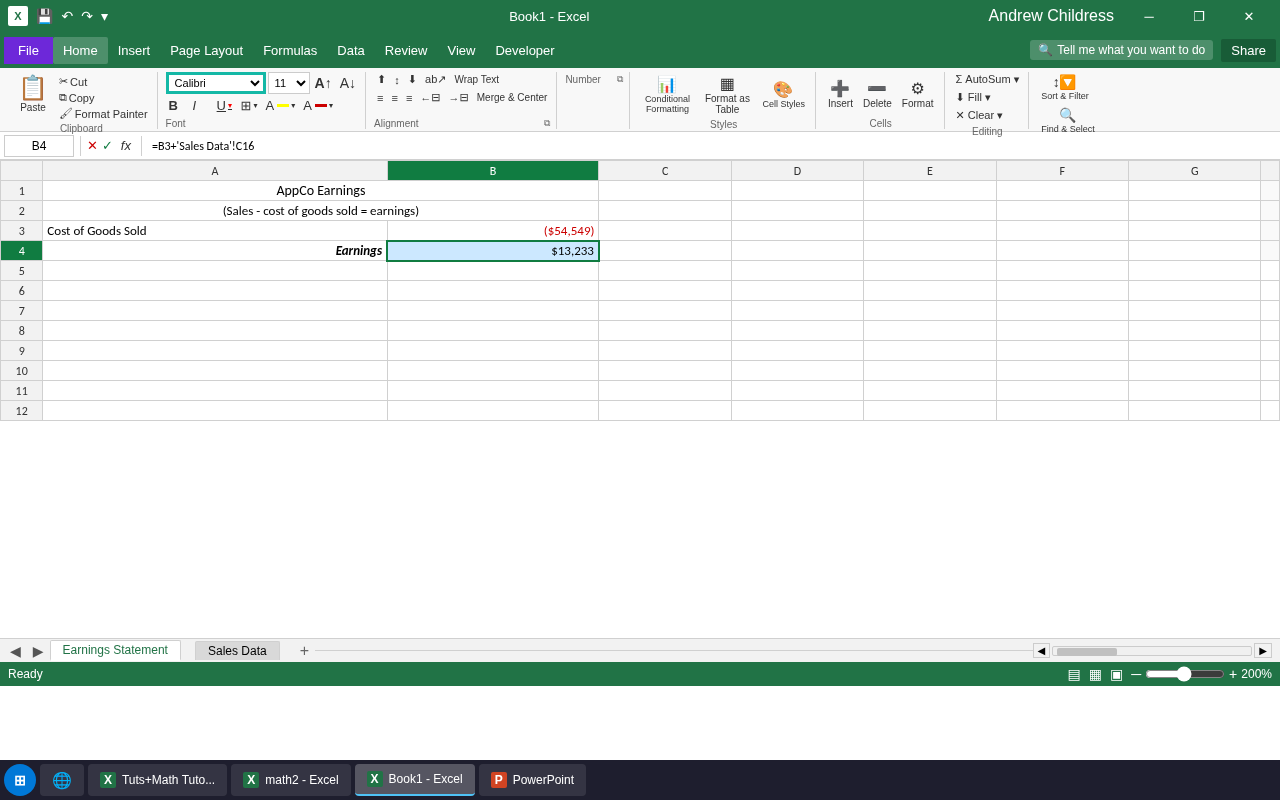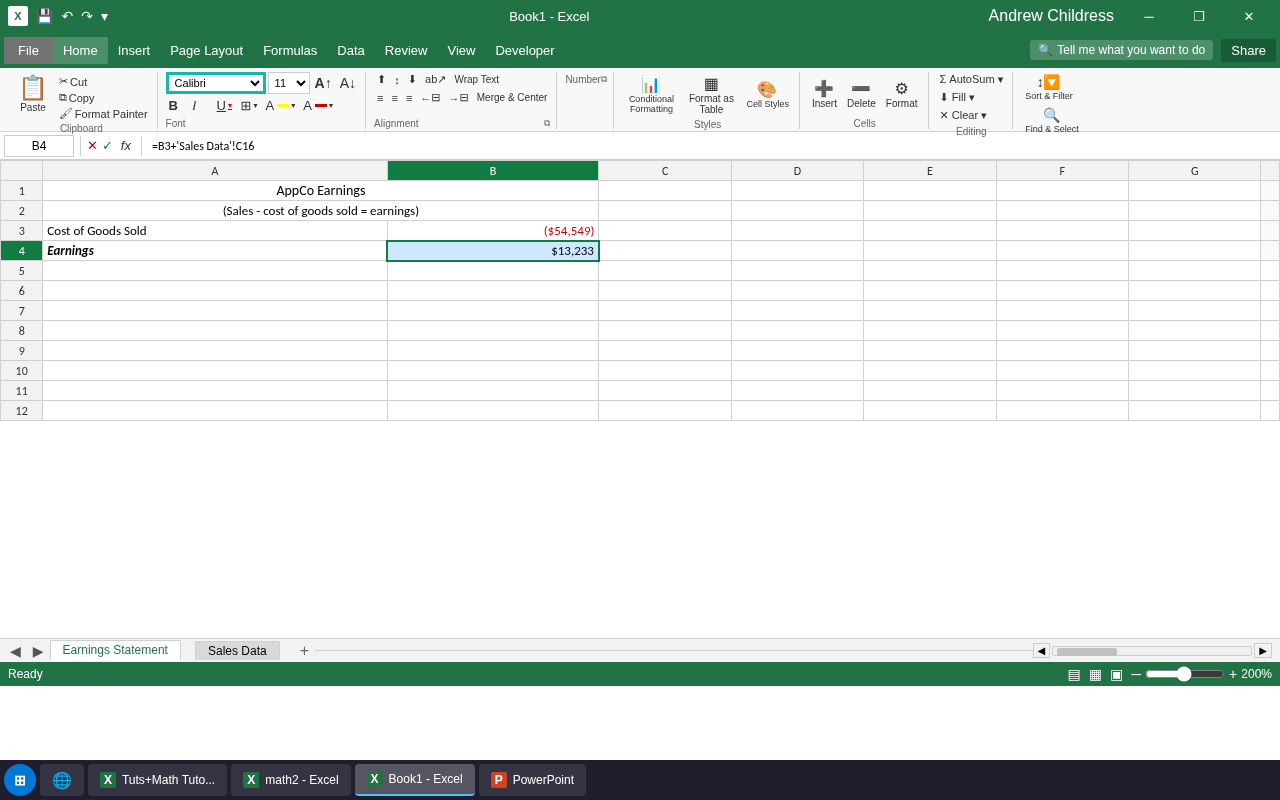--- a/index.html
+++ b/index.html
@@ -30,21 +30,21 @@
       padding: 0 4px;
     }
     .menu-item {
       color: white;
       padding: 6px 10px;
       cursor: pointer;
       font-size: 13px;
       border-radius: 2px;
     }
     .menu-item:hover, .menu-item.active { background: rgba(255,255,255,0.2); }
-    .menu-file { background: #737373; padding: 6px 14px; border-radius: 0; }
+    .menu-file { background: #6d28d9; padding: 6px 14px; border-radius: 0; }
     .menu-search { margin-left: auto; display: flex; align-items: center; background: rgba(255,255,255,0.2); border-radius: 3px; padding: 3px 8px; color: white; font-size: 12px; gap: 4px; cursor: pointer; }
 
     
     .ribbon {
       background: #f8f8f8;
       border-bottom: 1px solid #d0d0d0;
       padding: 4px 6px 2px;
       display: flex;
       gap: 2px;
     }
@@ -204,21 +204,21 @@
       text-overflow: ellipsis;
       cursor: cell;
       min-width: 64px;
     }
     .cell.selected {
       background: #cce8ff;
       border: 2px solid #107c41;
     }
     .cell.text-right { text-align: right; }
     .cell.bold { font-weight: bold; }
-    .cell.italic { font-style: italic; }
+    .cell.italic { font-style: italic; text-align: right; }
     .cell.red { color: #c00; }
     .corner-header {
       background: #f2f2f2;
       border: 1px solid #d0d0d0;
       width: 30px;
       min-width: 30px;
     }
 
     
     .merged-cell {
@@ -442,21 +442,21 @@
         <button class="r-btn-small" style="font-size:10px;">Merge &amp; Center</button>
       </div>
     </div>
     <div class="ribbon-group-label" style="display:flex;justify-content:space-between;width:100%;">
         <span>Alignment</span>
         <span style="font-size:9px;cursor:pointer;">⧉</span>
       </div>
   </div>
 
   <div class="ribbon-group">
-    <div class="ribbon-group-label" style="display:flex;justify-content:flex-start;width:100%;">
+    <div class="ribbon-group-label" style="display:flex;justify-content:flex-start;width:100%;gap:16px;">
         <span>Number</span>
         <span style="font-size:9px;cursor:pointer;">⧉</span>
       </div>
   </div>
 
   <div class="ribbon-group">
     <div class="ribbon-group-content" style="flex-direction:row;gap:2px;align-items:center;">
       <button class="r-btn">
         <span class="icon" style="font-size:16px;">📊</span>
         <span class="label" style="font-size:9px;max-width:50px;white-space:normal;text-align:center;">Conditional Formatting</span>

